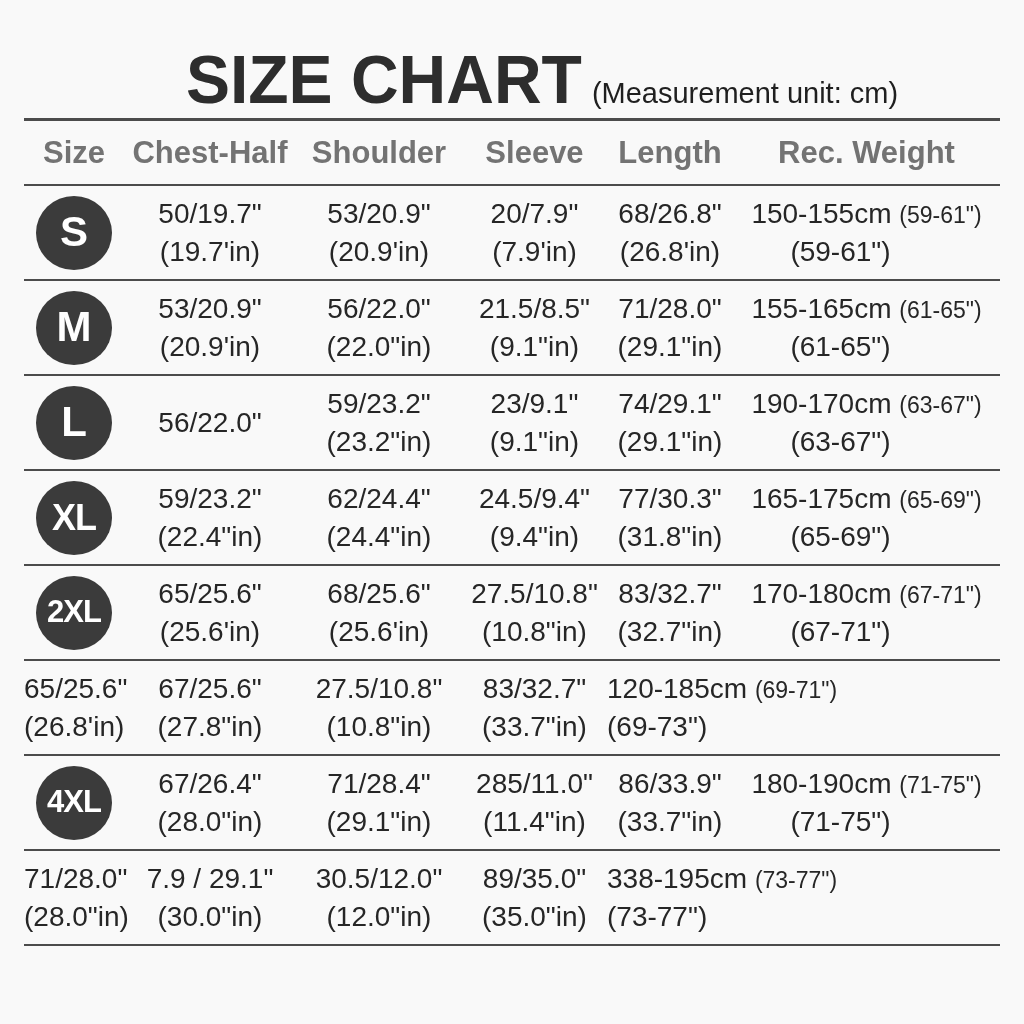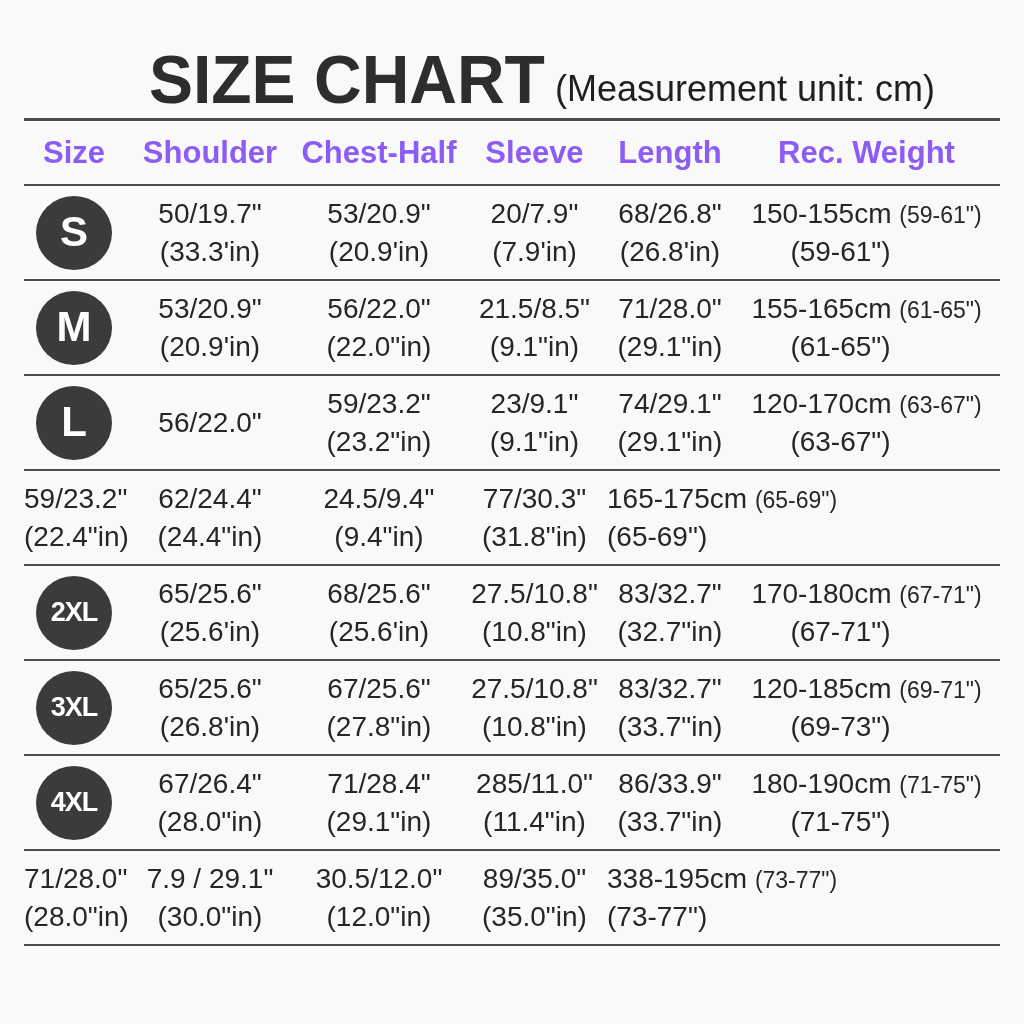--- a/index.html
+++ b/index.html
@@ -22,21 +22,21 @@
   }
   .main-title {
     font-size:66px;
     font-weight:800;
     letter-spacing:0px;
     color:#2d2d2d;
     line-height:1;
     transform:scaleY(1.04);
   }
   .unit-note {
-    font-size:36px;
+    font-size:29px;
     font-weight:400;
     color:#1f1f1f;
     margin-left:10px;
     padding-bottom:2px;
     white-space:nowrap;
   }
 
   
   .table {
     margin:6px 24px 0 24px;
@@ -46,74 +46,74 @@
     display:grid;
     grid-template-columns:100px 172px 166px 145px 126px 1fr;
     align-items:center;
     border-bottom:2px solid #4c4c4c;
   }
   .header-row { height:65px; }
   .header-cell {
     font-size:31px;
     font-weight:700;
     text-align:center;
-    color:#8b5cf6;
+    color:#737373;
     white-space:nowrap;
   }
   .data-row { height:95px; }
 
   .cell { text-align:center; line-height:1.25; }
   .cell .main { font-size:28px; font-weight:400; white-space:nowrap; }
   .cell .sub  { font-size:28px; font-weight:400; white-space:nowrap; margin-top:3px; }
 
   .size-cell { display:flex; justify-content:center; align-items:center; }
   .badge {
     width:76px; height:74px;
     background:#3b3b3b;
     border-radius:50%;
     color:#ffffff;
     display:flex; align-items:center; justify-content:center;
     font-weight:700;
   }
   .badge-1 { font-size:42px; }
   .badge-2 { font-size:36px; letter-spacing:-1px; }
-  .badge-3 { font-size:27px; letter-spacing:-1px; }
+  .badge-3 { font-size:31px; letter-spacing:-1px; }
 
   .wcell .main { font-size:28px; }
   .wcell .note { font-size:23px; font-weight:400; }
   .wcell .sub  { padding-right:52px; }
 </style>
 </head>
 <body>
 
 <div class="page">
 
   <div class="title-wrap">
     <div class="main-title">SIZE CHART</div>
     <div class="unit-note">(Measurement unit: cm)</div>
   </div>
 
   <div class="table">
 
     <div class="grid-row header-row">
       <div class="header-cell">Size</div>
+      <div class="header-cell">Chest-Half</div>
       <div class="header-cell">Shoulder</div>
-      <div class="header-cell">Chest-Half</div>
       <div class="header-cell">Sleeve</div>
       <div class="header-cell">Length</div>
       <div class="header-cell">Rec. Weight</div>
     </div>
 
     <div class="grid-row data-row">
       <div class="cell size-cell">
         <div class="badge badge-1">S</div>
       </div>
       <div class="cell">
         <div class="main">50/19.7"</div>
-        <div class="sub">(33.3'in)</div>
+        <div class="sub">(19.7'in)</div>
       </div>
       <div class="cell">
         <div class="main">53/20.9"</div>
         <div class="sub">(20.9'in)</div>
       </div>
       <div class="cell">
         <div class="main">20/7.9"</div>
         <div class="sub">(7.9'in)</div>
       </div>
       <div class="cell">
@@ -165,26 +165,29 @@
       </div>
       <div class="cell">
         <div class="main">23/9.1"</div>
         <div class="sub">(9.1"in)</div>
       </div>
       <div class="cell">
         <div class="main">74/29.1"</div>
         <div class="sub">(29.1"in)</div>
       </div>
       <div class="cell wcell">
-        <div class="main"><span>120-170cm</span> <span class="note">(63-67")</span></div>
+        <div class="main"><span>190-170cm</span> <span class="note">(63-67")</span></div>
         <div class="sub">(63-67")</div>
       </div>
     </div>
 
     <div class="grid-row data-row">
+      <div class="cell size-cell">
+        <div class="badge badge-2">XL</div>
+      </div>
       <div class="cell">
         <div class="main">59/23.2"</div>
         <div class="sub">(22.4"in)</div>
       </div>
       <div class="cell">
         <div class="main">62/24.4"</div>
         <div class="sub">(24.4"in)</div>
       </div>
       <div class="cell">
         <div class="main">24.5/9.4"</div>
@@ -220,23 +223,20 @@
         <div class="main">83/32.7"</div>
         <div class="sub">(32.7"in)</div>
       </div>
       <div class="cell wcell">
         <div class="main"><span>170-180cm</span> <span class="note">(67-71")</span></div>
         <div class="sub">(67-71")</div>
       </div>
     </div>
 
     <div class="grid-row data-row">
-      <div class="cell size-cell">
-        <div class="badge badge-3">3XL</div>
-      </div>
       <div class="cell">
         <div class="main">65/25.6"</div>
         <div class="sub">(26.8'in)</div>
       </div>
       <div class="cell">
         <div class="main">67/25.6"</div>
         <div class="sub">(27.8"in)</div>
       </div>
       <div class="cell">
         <div class="main">27.5/10.8"</div>

